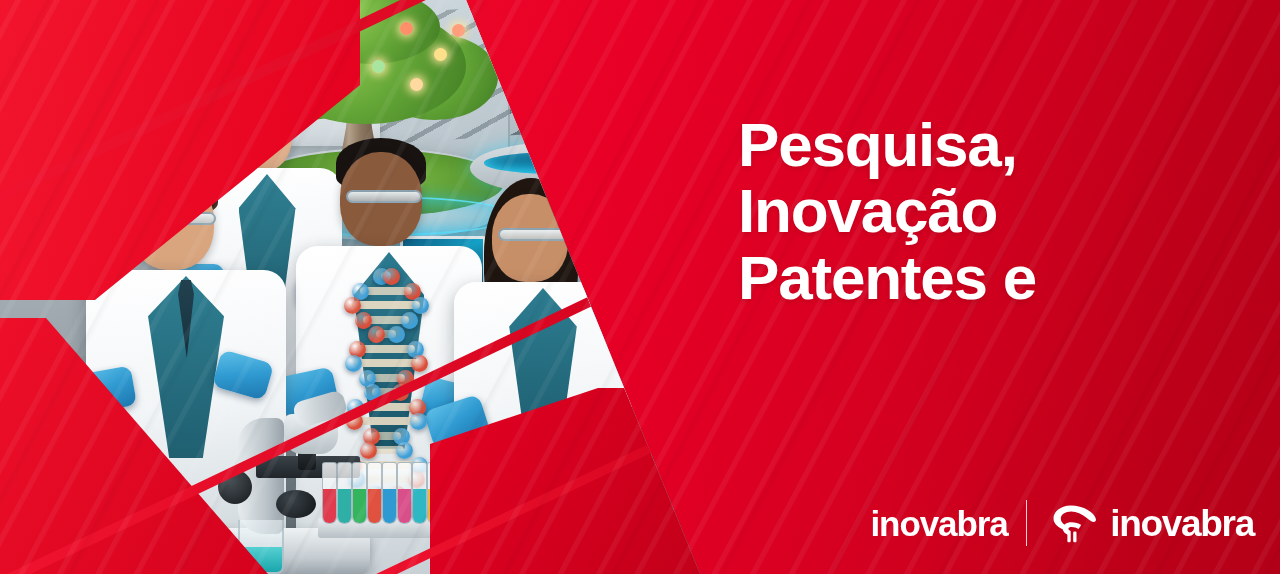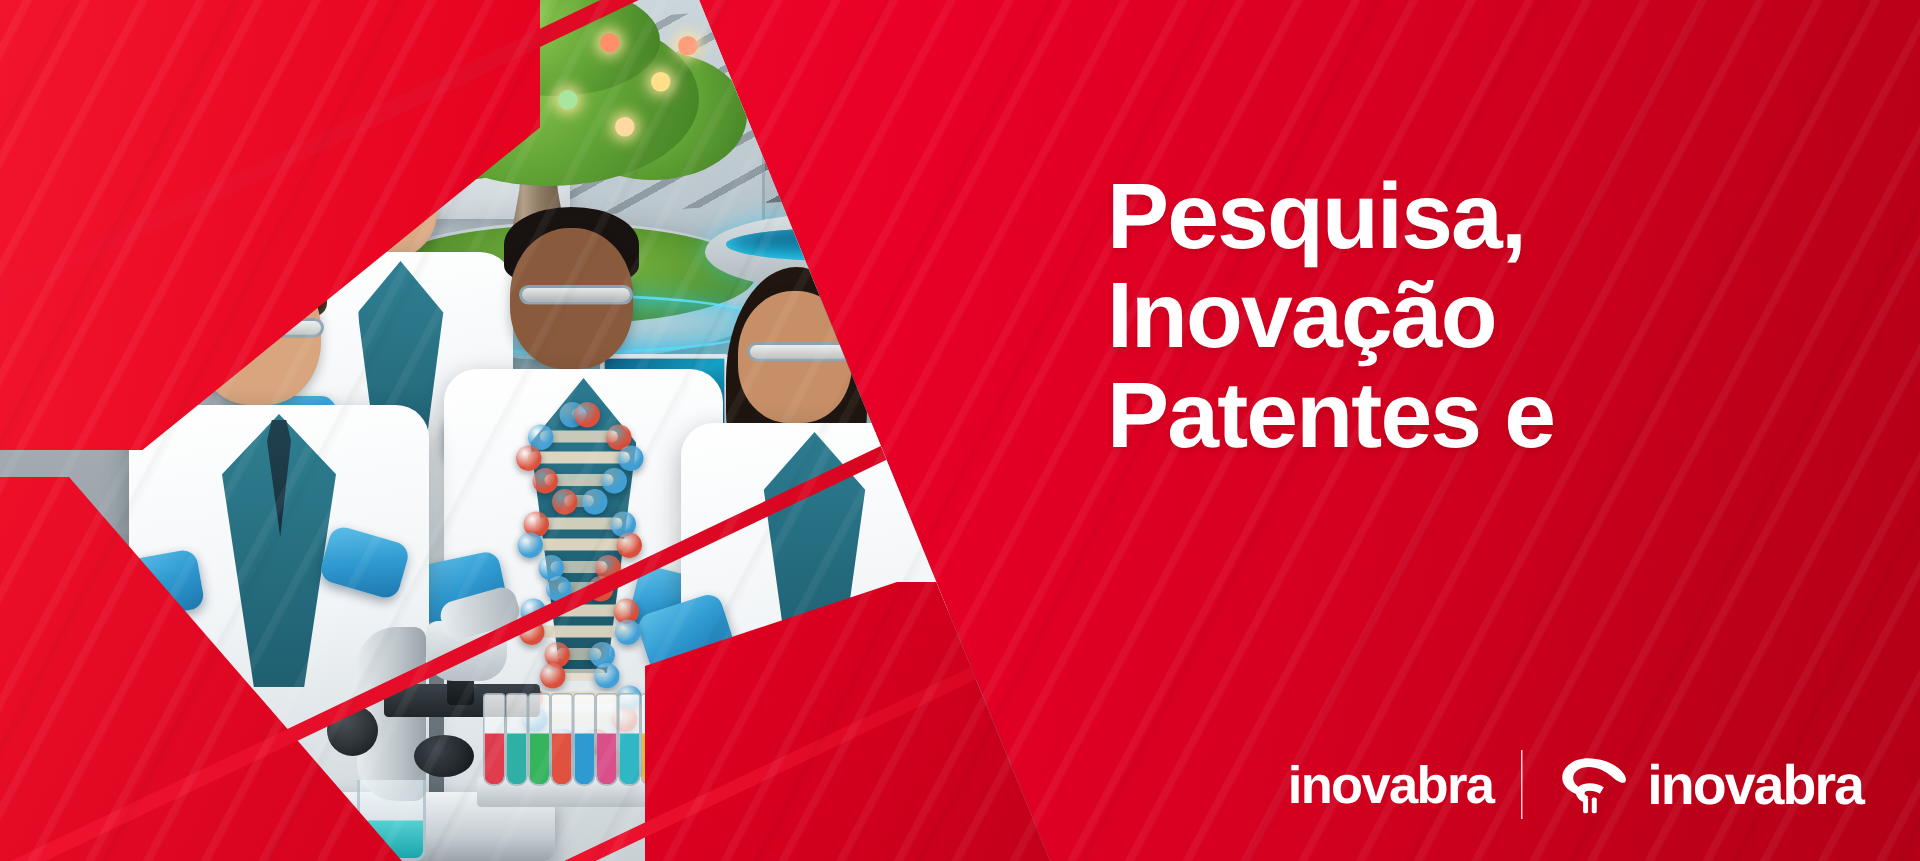--- a/index.html
+++ b/index.html
@@ -426,21 +426,21 @@
     font-size:62px;
     line-height:1.07;
     letter-spacing:-1.2px;
     text-shadow:0 2px 5px rgba(90,0,12,.20);
   }
   .headline .ln { display:block; white-space:nowrap; }
 
   
   .logo-lockup {
     position:absolute;
-    right:38px; bottom:28px;
+    right:26px; bottom:28px;
     display:flex; align-items:center; gap:18px;
     z-index:9;
   }
   .inovabra {
     color:#fff; font-family:"Liberation Sans", sans-serif;
     font-weight:700; font-size:35px; letter-spacing:-1.1px;
     line-height:1;
   }
   .divider {
     width:1.6px; height:46px; background:rgba(255,255,255,.82);

